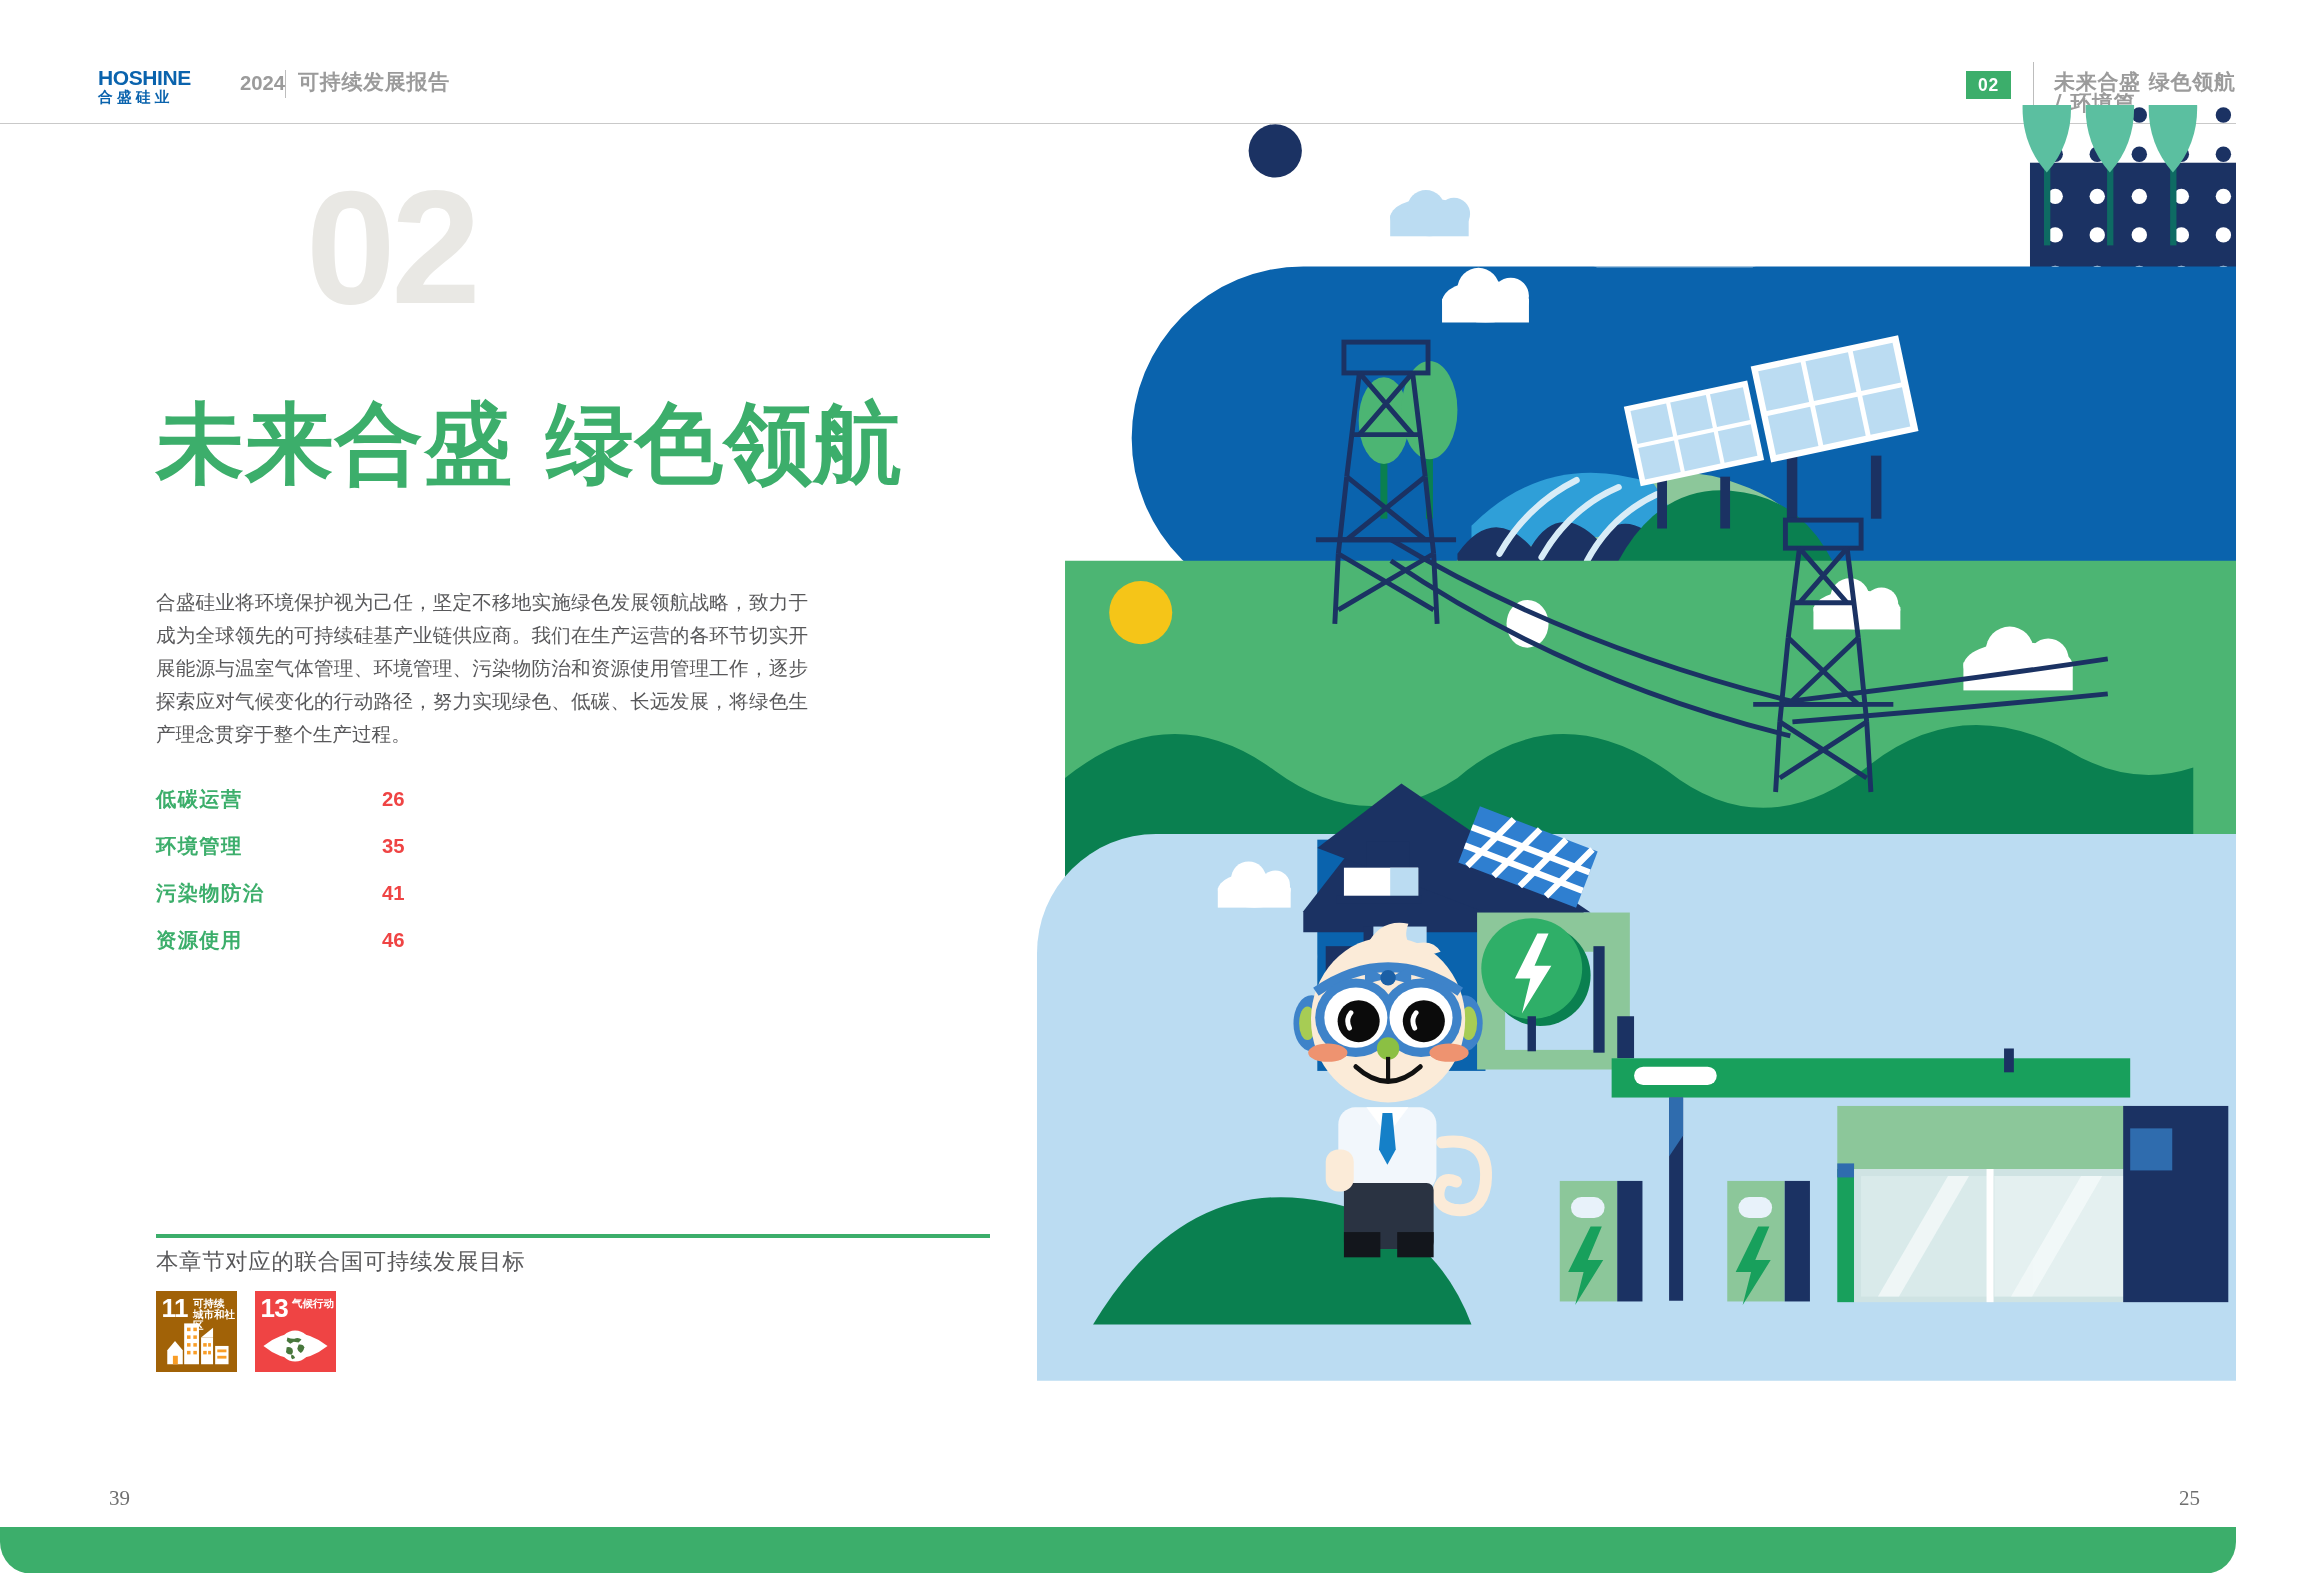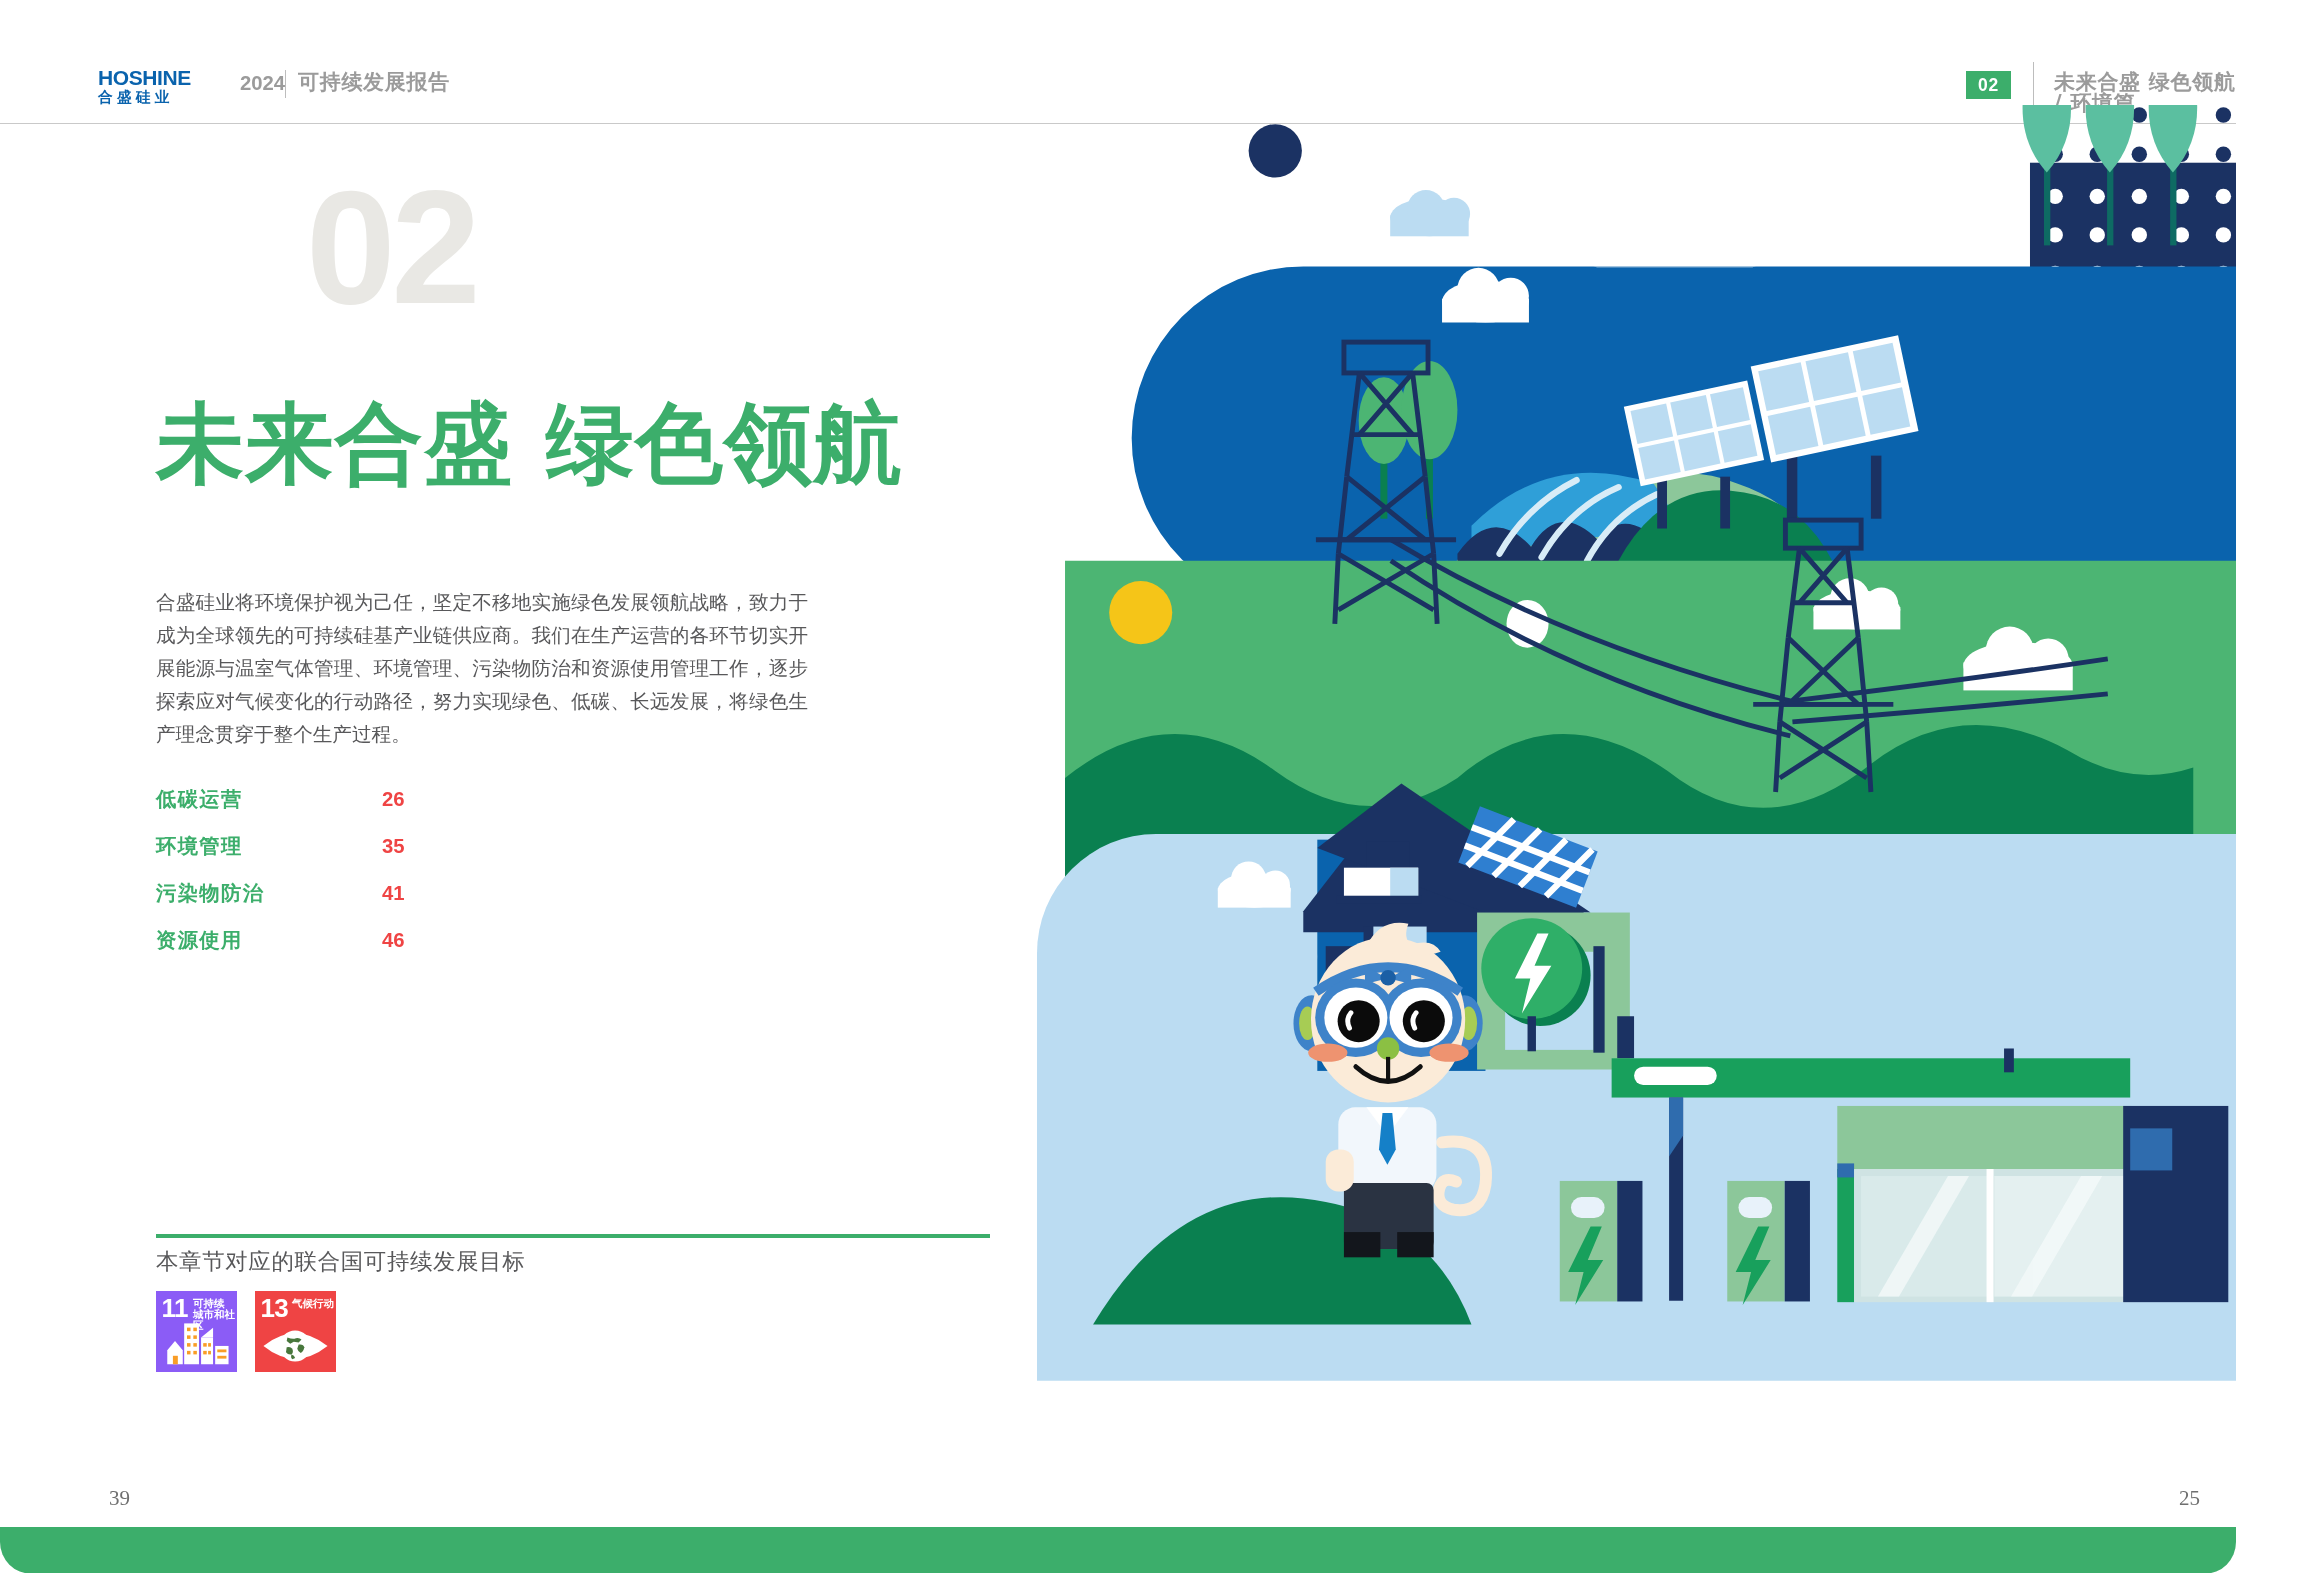--- a/index.html
+++ b/index.html
@@ -87,21 +87,21 @@
       <span class="toc-label">资源使用</span>
       <span class="toc-page">46</span>
     </div>
   </div>
 
   <div class="sdg">
     <div class="sdg-rule"></div>
     <div class="sdg-head">本章节对应的联合国可持续发展目标</div>
     <div class="sdg-icons">
 
-      <div class="sdg-tile" style="background:#8b5cf6;">
+      <div class="sdg-tile" style="background:#a16207;">
         <span class="sdg-num">11</span>
         <span class="sdg-cap" style="white-space:pre-line;">可持续
 城市和社区</span>
         <svg width="81" height="81" style="position:absolute;left:0;top:0;" viewBox="0 0 115 115">
           <g fill="#ffffff">
             <rect x="40" y="46" width="21" height="58"></rect>
             <rect x="64" y="66" width="17" height="38"></rect>
             <polygon points="64,66 81,66 81,52"></polygon>
             <rect x="84" y="78" width="19" height="26"></rect>
             <polygon points="16,84 27,71 38,84 38,104 16,104"></polygon>

